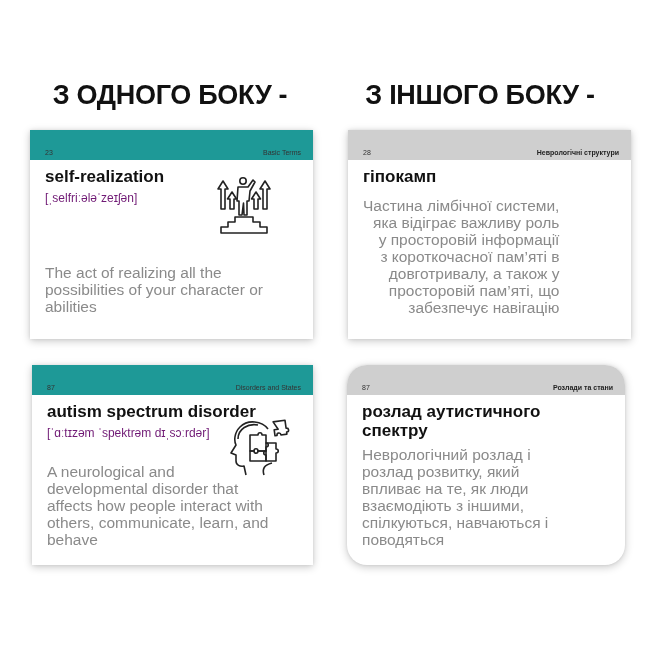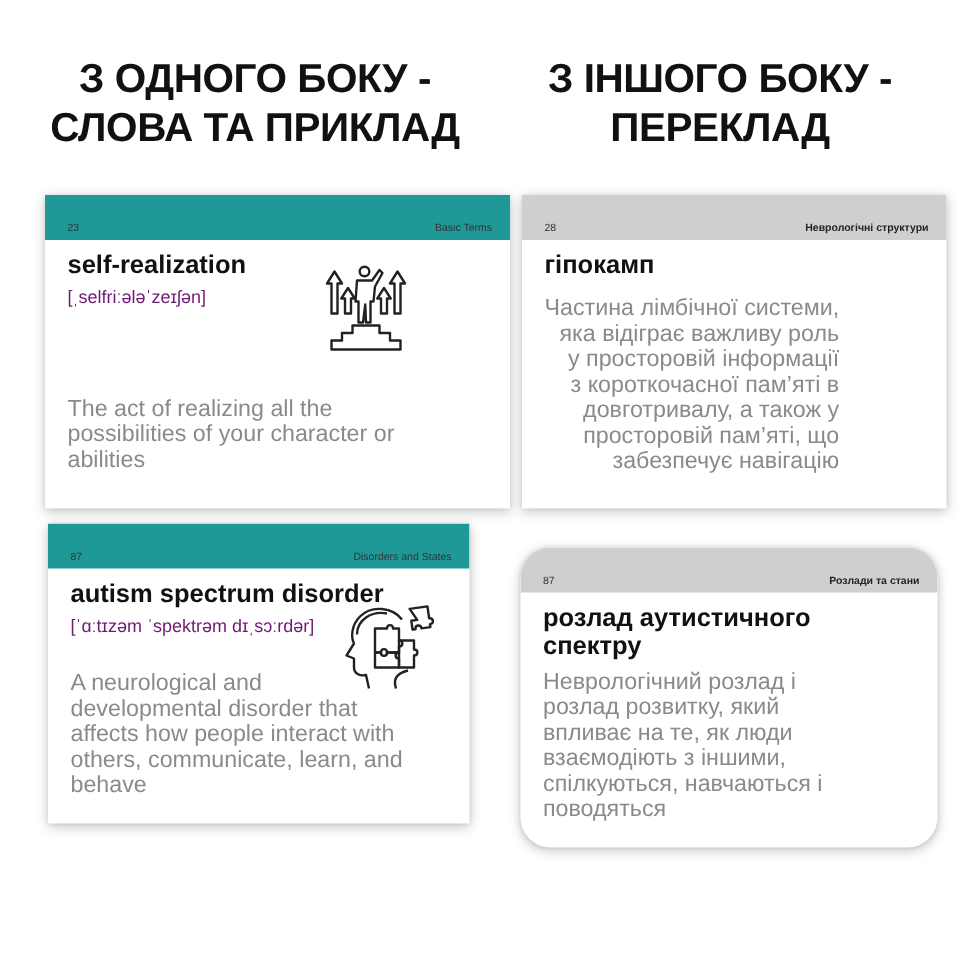--- a/index.html
+++ b/index.html
@@ -6,21 +6,21 @@
   body {
     width:650px; height:650px; background:#ffffff; position:relative; overflow:hidden;
     font-family:"Liberation Sans", sans-serif;
   }
   .heading {
     position:absolute; top:36px; text-align:center;
     font-weight:bold; font-size:27px; line-height:33px; color:#111; letter-spacing:-0.3px;
   }
   .heading.left { left:20px; width:300px; }
   .heading.right { left:335px; width:290px; }
-  .heading div { white-space:nowrap; }
+  .heading div { white-space:nowrap;margin-top:43px; }
 
   .card {
     position:absolute; background:#fff;
     box-shadow: 0 2px 8px rgba(0,0,0,0.22), 0 0 3px rgba(0,0,0,0.08);
     overflow:hidden;
   }
   .card-header {
     position:absolute; left:0; top:0; right:0; height:30px;
   }
   .card-header.teal { background:#1e9997; }
@@ -51,21 +51,21 @@
 
 <div class="heading left">
   <div>З ОДНОГО БОКУ -</div>
   <div>СЛОВА ТА ПРИКЛАД</div>
 </div>
 <div class="heading right">
   <div>З ІНШОГО БОКУ -</div>
   <div>ПЕРЕКЛАД</div>
 </div>
 
-<div class="card" style="left:30px; top:130px; width:283px; height:209px;padding-left:27px;">
+<div class="card" style="left:30px; top:130px; width:283px; height:209px;">
   <div class="card-header teal">
     <span class="card-num">23</span>
     <span class="card-cat">Basic Terms</span>
   </div>
   <div class="card-term">self-realization</div>
   <div class="card-phon">[ˌselfriːələˈzeɪʃən]</div>
   <svg class="card-icon" style="left:185px; top:45px;" width="58" height="62" viewBox="0 0 58 62" fill="none" stroke="#222" stroke-width="1.6" stroke-linejoin="round">
 
     <path d="M6 58 L6 52 L13 52 L13 47 L20 47 L20 42 L38 42 L38 47 L45 47 L45 52 L52 52 L52 58 Z"></path>
 
@@ -97,21 +97,21 @@
     <div>Частина лімбічної системи,</div>
     <div>яка відіграє важливу роль</div>
     <div>у просторовій інформації</div>
     <div>з короткочасної пам’яті в</div>
     <div>довготривалу, а також у</div>
     <div>просторовій пам’яті, що</div>
     <div>забезпечує навігацію</div>
   </div>
 </div>
 
-<div class="card" style="left:32px; top:349px; width:281px; height:200px;">
+<div class="card" style="left:32px; top:365px; width:281px; height:200px;">
   <div class="card-header teal">
     <span class="card-num">87</span>
     <span class="card-cat">Disorders and States</span>
   </div>
   <div class="card-term">autism spectrum disorder</div>
   <div class="card-phon">[ˈɑːtɪzəm ˈspektrəm dɪˌsɔːrdər]</div>
   <svg class="card-icon" style="left:196px; top:50px;" width="66" height="62" viewBox="0 0 66 62" fill="none" stroke="#222" stroke-width="1.6" stroke-linejoin="round">
 
     <path d="M40 14 C34 6 20 4 12 12 C6 18 6 26 8 30 L3 38 L8 40 L8 46 C8 50 12 52 16 51 L18 60 M10 24 C10 14 20 8 30 10"></path>
     <path d="M36 60 C34 54 36 50 44 48"></path>

